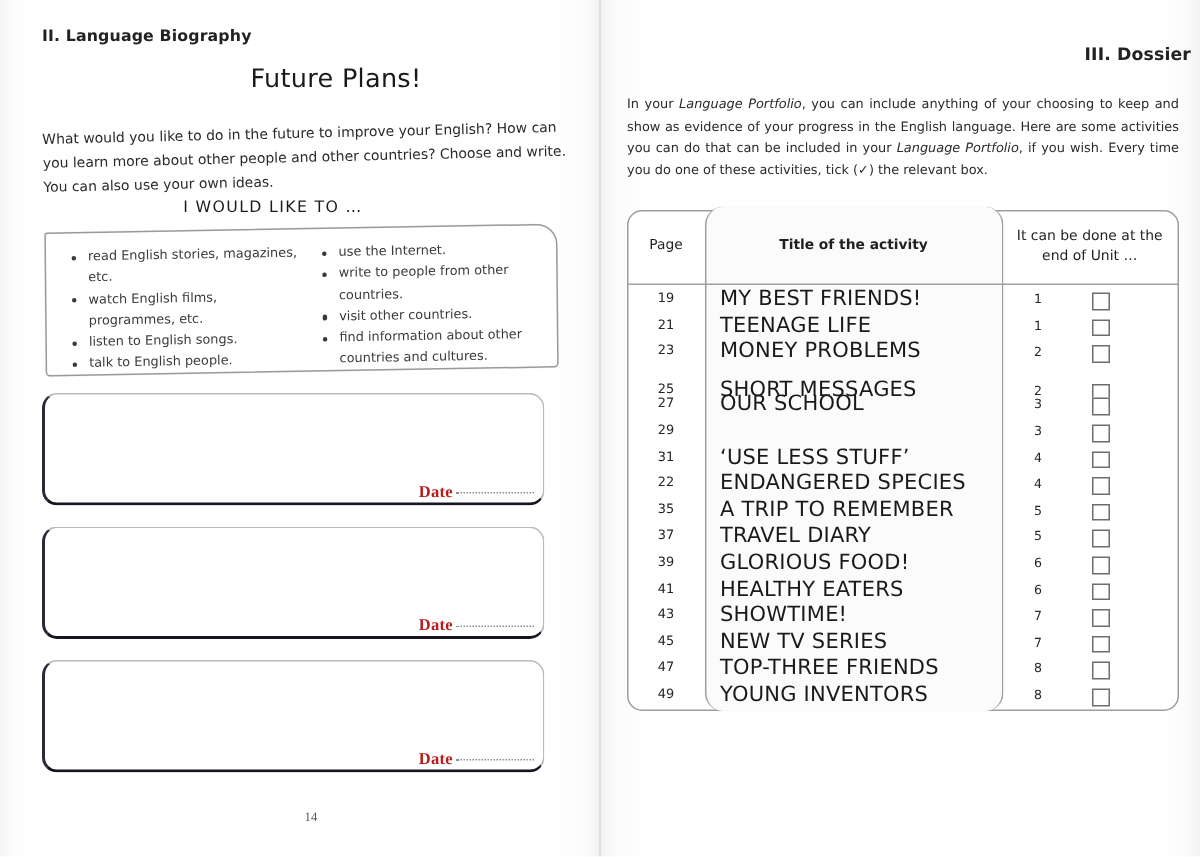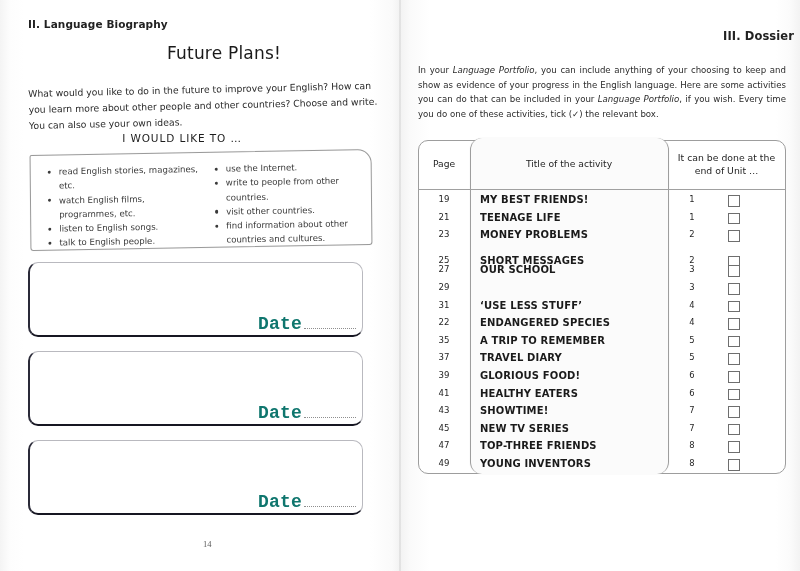--- a/index.html
+++ b/index.html
@@ -134,25 +134,25 @@
     border-left: 2.2px solid #2a2a38;
     border-radius: 10px;
     background: #fff;
   }
   #date-box-1 { top: 262px; }
   #date-box-2 { top: 351px; }
   #date-box-3 { top: 440px; }
   .date-label {
     position: absolute;
     right: 58px; bottom: 1px;
-    font-size: 18px;
+    font-size: 11px;
     font-weight: bold;
-    font-family: Liberation Mono, monospace;
+    font-family: Liberation Serif, serif;
     letter-spacing: .2px;
-    color: #0f766e;
+    color: #b91c1c;
     background: #fff;
     padding: 0 2px;
   }
   .date-dots {
     position: absolute;
     right: 6px; bottom: 6px;
     width: 52px;
     border-bottom: 1px dotted #8e8e8e;
   }
 
@@ -205,45 +205,44 @@
     top: 0; height: 49px;
     display: flex;
     align-items: center;
     justify-content: center;
     text-align: center;
     font-size: 9.2px;
     color: #1f1f1f;
     line-height: 12.4px;
   }
   .th-page  { left: 0;   width: 52px; }
-  .th-title { left: 53px; width: 196px; }
+  .th-title { left: 53px; width: 196px; font-weight: bold; }
   .th-unit  { left: 250px; width: 117px; font-size: 9.3px; }
 
   .trow {
     position: absolute;
     left: 0; right: 0;
     height: 17.6px;
   }
   .cell-page {
     position: absolute;
     left: 0; width: 52px;
     text-align: center;
     font-size: 8.6px;
     color: #262626;
     line-height: 17.6px;
   }
   .cell-title {
     position: absolute;
     left: 62px; width: 188px;
-    font-size: 10px;
+    font-size: 14px;
     letter-spacing: .15px;
     color: #1a1a1a;
     line-height: 17.6px;
     white-space: nowrap;
-    font-weight: bold;
   }
   .cell-unit {
     position: absolute;
     left: 250px; width: 48px;
     text-align: center;
     font-size: 8.4px;
     color: #262626;
     line-height: 17.6px;
   }
   .cell-check {

